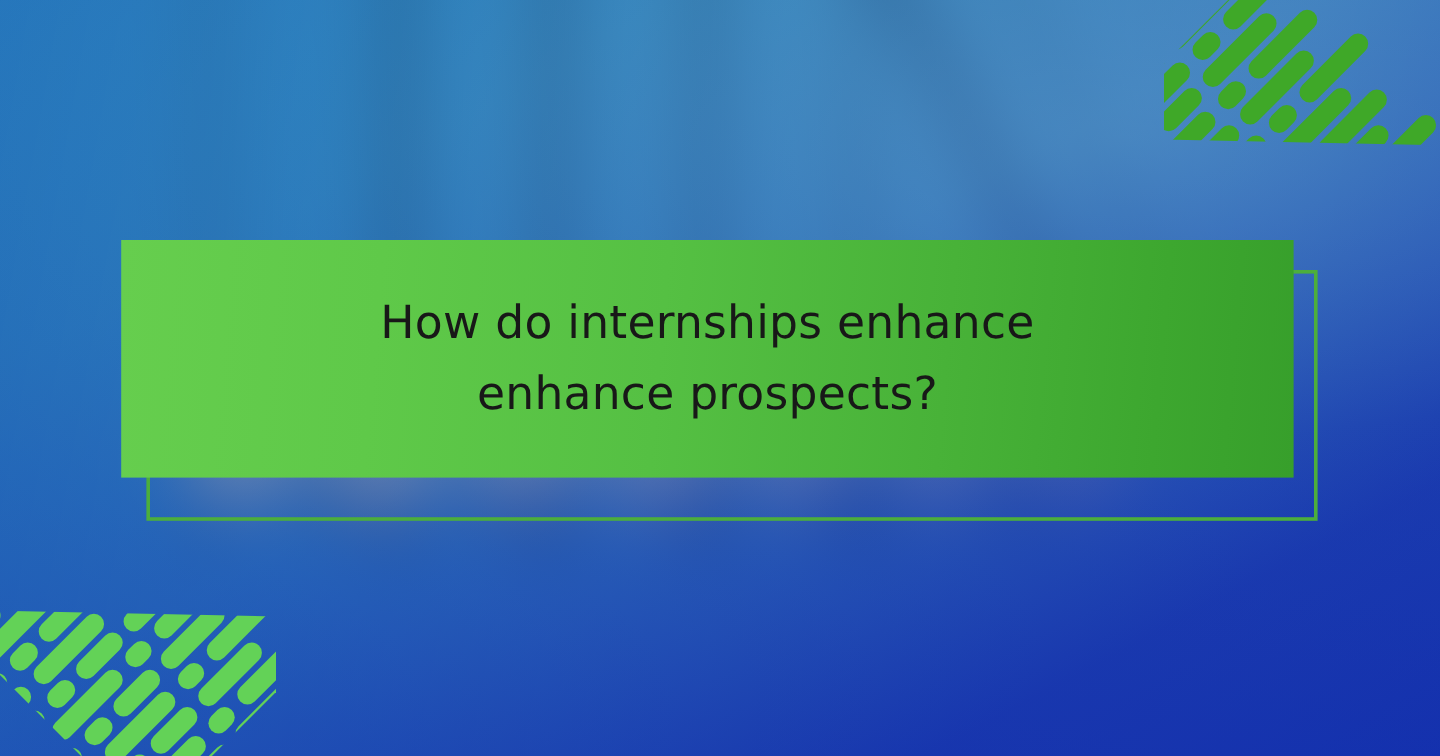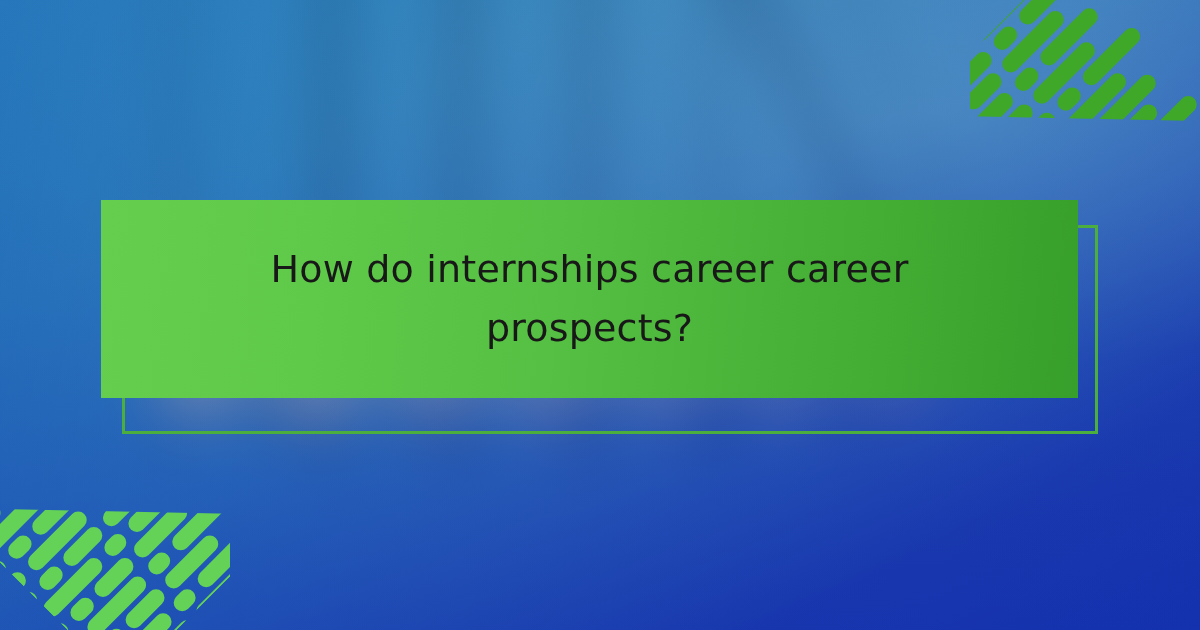--- a/index.html
+++ b/index.html
@@ -355,16 +355,16 @@
         <g transform="translate(-20,260)">
             <use href="#prow2-bl"></use>
           </g>
       </g>
     </svg>
   </div>
 
   <div class="frame-outline"></div>
 
   <div class="card">
-    <h1 class="card-title">How do internships career career prospects?</h1>
+    <h1 class="card-title">How do internships enhance enhance prospects?</h1>
   </div>
 
 </div>
 
 </body></html>

